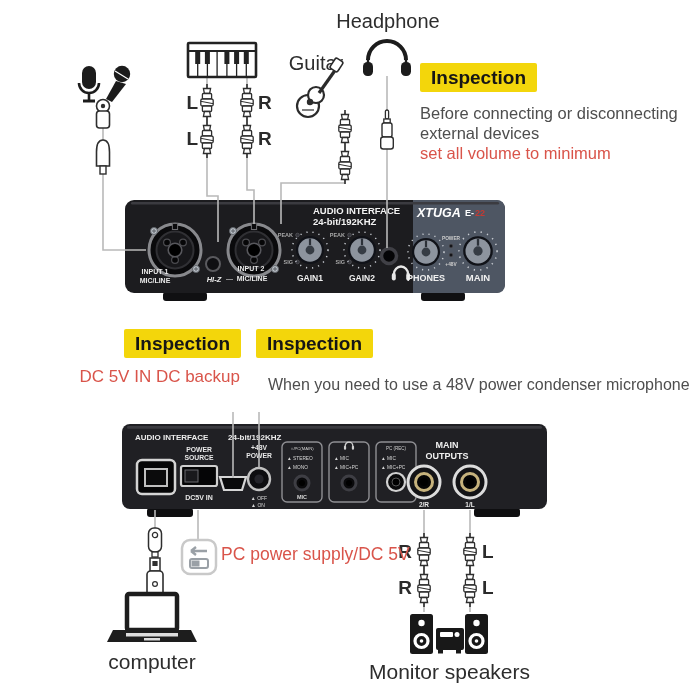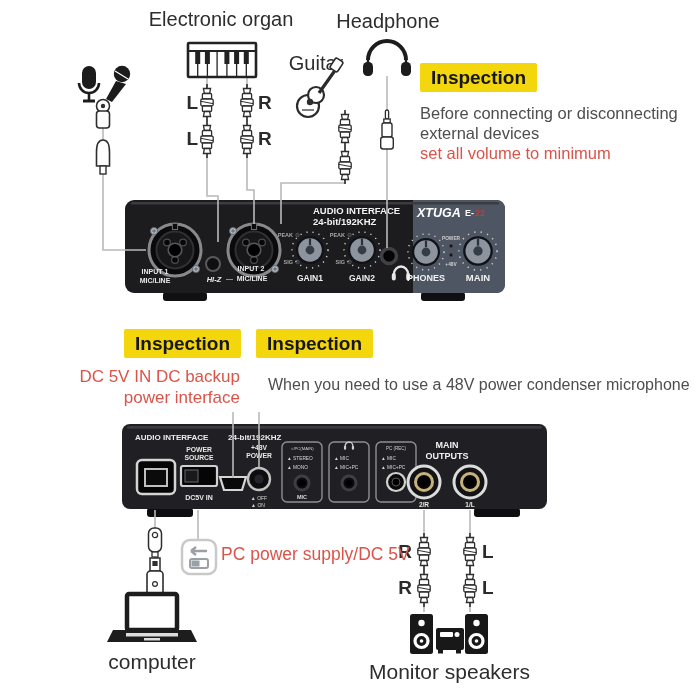--- a/index.html
+++ b/index.html
@@ -63,21 +63,20 @@
         <circle r="3" fill="#000"></circle>
       </g>
       <g id="bigjack">
         <circle r="16" fill="#131316" stroke="#dcdcdc" stroke-width="3"></circle>
         <circle r="8.5" fill="#050505" stroke="#c6b27c" stroke-width="3"></circle>
         <circle r="4" fill="#000"></circle>
       </g>
     </defs>
   </svg>
 
-  <div class="abs lbl" style="left:146px;top:8px;width:150px;">Electronic organ</div>
   <div class="abs lbl" style="left:332px;top:10px;width:112px;">Headphone</div>
   <div class="abs lbl" style="left:285px;top:52px;width:62px;">Guitar</div>
 
   <div class="abs jack-lbl" style="left:170px;top:92px;width:28px;text-align:right;">L</div>
   <div class="abs jack-lbl" style="left:170px;top:128px;width:28px;text-align:right;">L</div>
   <div class="abs jack-lbl" style="left:258px;top:92px;width:28px;">R</div>
   <div class="abs jack-lbl" style="left:258px;top:128px;width:28px;">R</div>
 
   <div class="abs" style="left:420px;top:63px;">
     <span class="badge">Inspection</span>
@@ -89,21 +88,20 @@
   </div>
 
   <div class="abs" style="left:124px;top:329px;">
     <span class="badge">Inspection</span>
   </div>
   <div class="abs" style="left:256px;top:329px;">
     <span class="badge">Inspection</span>
   </div>
   <div class="abs red" style="left:58px;top:366px;width:182px;text-align:right;font-size:17px;line-height:21px;">
     <div>DC 5V IN DC backup</div>
-    <div>power interface</div>
   </div>
   <div class="abs" style="left:255px;top:374px;width:430px;font-size:16px;line-height:21px;margin-left:13px;">
     <div style="color:#4e4e4e;">When you need to use a 48V power condenser microphone</div>
   </div>
 
   <svg class="abs" style="left:125px;top:200px;z-index:2;" width="380" height="102" viewBox="0 0 380 102">
     <rect x="38" y="92" width="44" height="9" rx="3" fill="#101012"></rect>
     <rect x="296" y="92" width="44" height="9" rx="3" fill="#101012"></rect>
     <rect x="0" y="0" width="380" height="93" rx="9" fill="#1c1c1f"></rect>
     <path d="M288,0 H371 Q380,0 380,9 V84 Q380,93 371,93 H288 Z" fill="#4e5663"></path>

